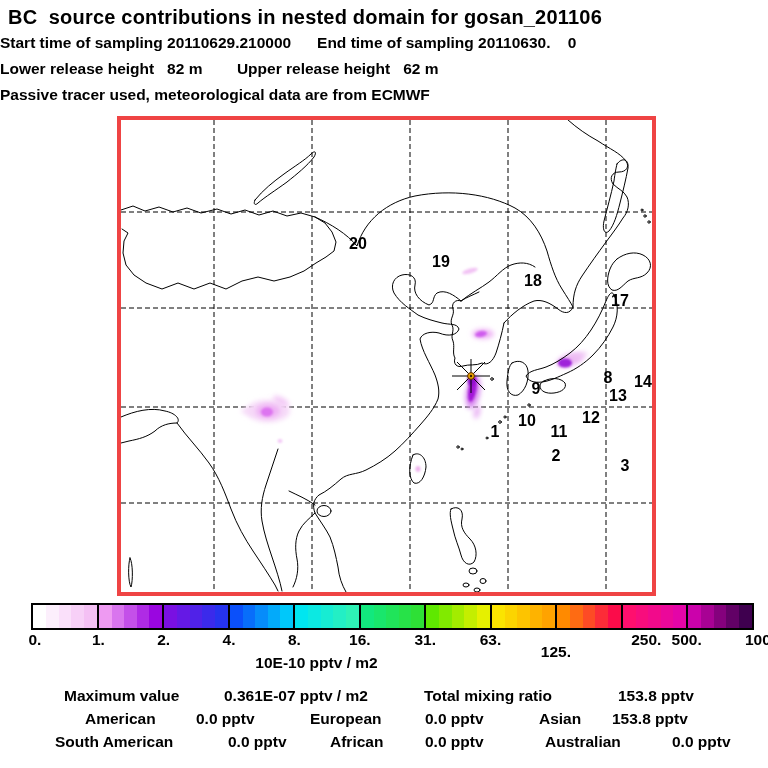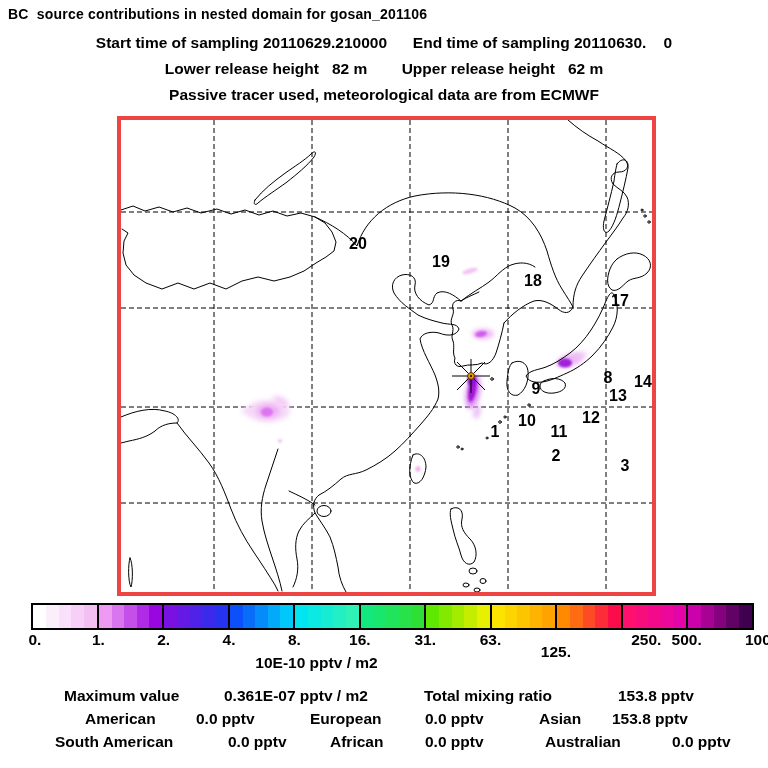--- a/index.html
+++ b/index.html
@@ -2,22 +2,22 @@
 <html><head>
 <meta charset="utf-8">
 <style>
   html,body{margin:0;padding:0}
   body{
     width:768px;height:768px;background:#fff;overflow:hidden;position:relative;
     font-family:"Liberation Sans",sans-serif;font-weight:bold;color:#000;
   }
   .abs{position:absolute}
   .pre{white-space:pre}
-  #title{left:8px;top:6px;font-size:14px;letter-spacing:.2px}
-  .center-line{left:0;width:768px;text-align:center}
+  #title{left:8px;top:6px;font-size:20px;letter-spacing:.2px}
+  .center-line{left:0;width:768px;text-align:left}
   #line-sampling{top:34px;font-size:15.5px}
   #line-release{top:60px;font-size:15.5px}
   #line-tracer{top:86px;font-size:15.5px}
   #map{left:117px;top:116px;width:531px;height:472px;border:4px solid #ef4444;background:#fff}
   #map svg{display:block}
   .coast{fill:none;stroke:#000;stroke-width:1;stroke-linejoin:round;stroke-linecap:round}
   .grid{fill:none;stroke:#000;stroke-width:1;stroke-dasharray:5 3}
   .region-num{font-family:"Liberation Sans",sans-serif;font-weight:bold;font-size:16px;text-anchor:middle;dominant-baseline:central}
   #cbar{left:31px;top:603px;width:719px;height:23px;border:2px solid #000;display:flex}
   .cb-seg{flex:1 1 0;border-right:2px solid #000}

